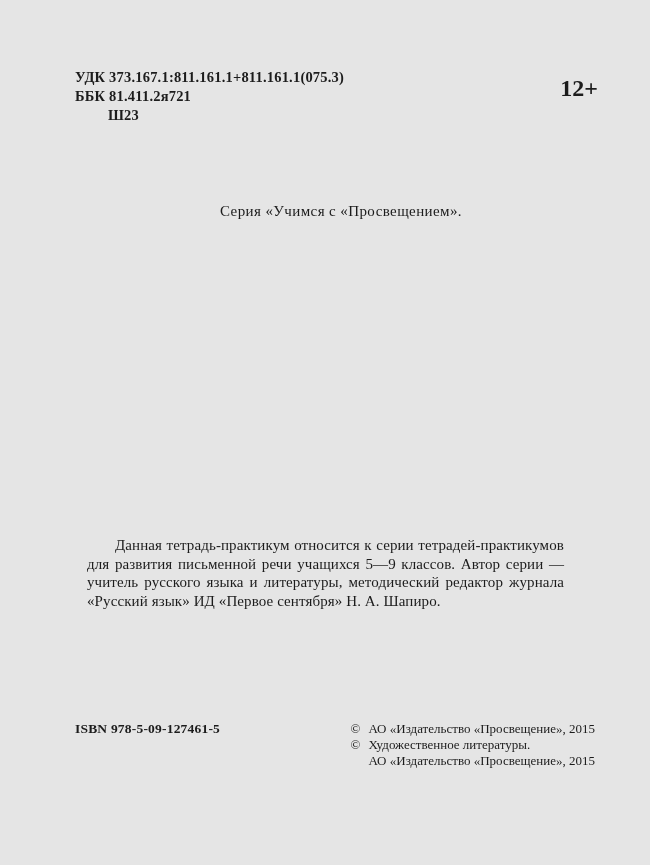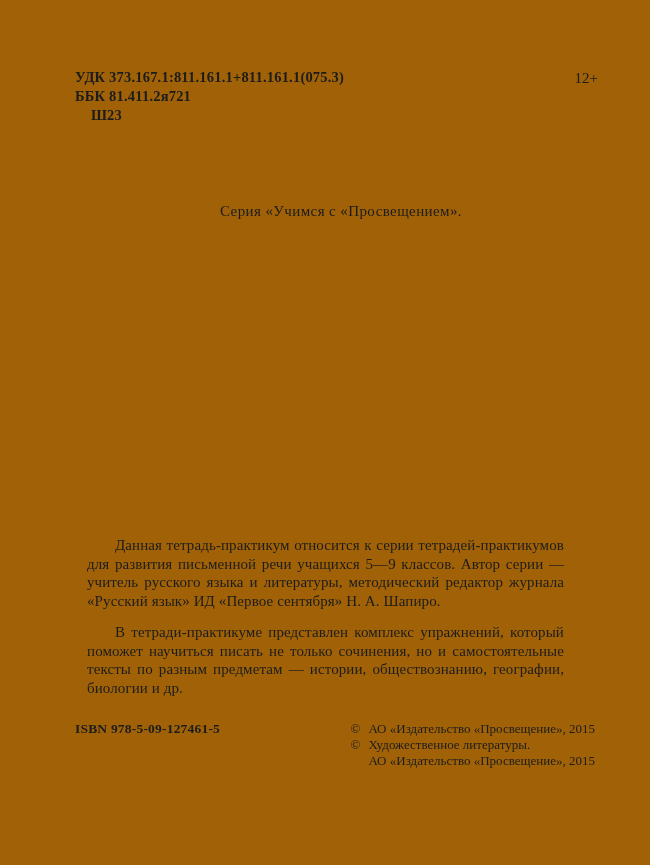--- a/index.html
+++ b/index.html
@@ -4,21 +4,21 @@
 <style>
   html, body {
     margin: 0;
     padding: 0;
     background: #ffffff;
   }
   .page {
     position: relative;
     width: 650px;
     height: 865px;
-    background: #a16207;
+    background: #e5e5e5;
     font-family: "Liberation Serif", "DejaVu Serif", serif;
     color: #1c1c1c;
     overflow: hidden;
   }
 
   
   .header {
     position: absolute;
     top: 68px;
     left: 75px;
@@ -27,27 +27,27 @@
     justify-content: space-between;
     align-items: flex-start;
   }
   .codes {
     font-size: 14.5px;
     font-weight: bold;
     line-height: 19px;
     letter-spacing: 0.2px;
   }
   .codes .indent {
-    margin-left: 16px;
+    margin-left: 33px;
   }
   .age {
-    font-size: 15px;
-    font-weight: normal;
+    font-size: 24px;
+    font-weight: bold;
     line-height: 21px;
-    margin-top: 0;
+    margin-top: 10px;
   }
 
   
   .series {
     position: absolute;
     top: 201px;
     left: 16px;
     width: 100%;
     text-align: center;
     font-size: 15px;
@@ -112,21 +112,20 @@
     </div>
     <div class="age">12+</div>
   </div>
 
   <div class="series">
     <div>Серия «Учимся с «Просвещением».</div>
   </div>
 
   <div class="annotation">
     <p>Данная тетрадь-практикум относится к серии тетрадей-практикумов для развития письменной речи учащихся 5—9 классов. Автор серии — учитель русского языка и литературы, методический редактор журнала «Русский язык» ИД «Первое сентября» Н. А. Шапиро.</p>
-    <p>В тетради-практикуме представлен комплекс упражнений, который поможет научиться писать не только сочинения, но и самостоятельные тексты по разным предметам — истории, обществознанию, географии, биологии и др.</p>
   </div>
 
   <div class="footer">
     <div class="isbn">ISBN 978-5-09-127461-5</div>
     <div class="copyright">
       <div class="c-line">
         <span class="c-sym">©</span>
         <span>АО «Издательство «Просвещение», 2015</span>
       </div>
       <div class="c-line">

